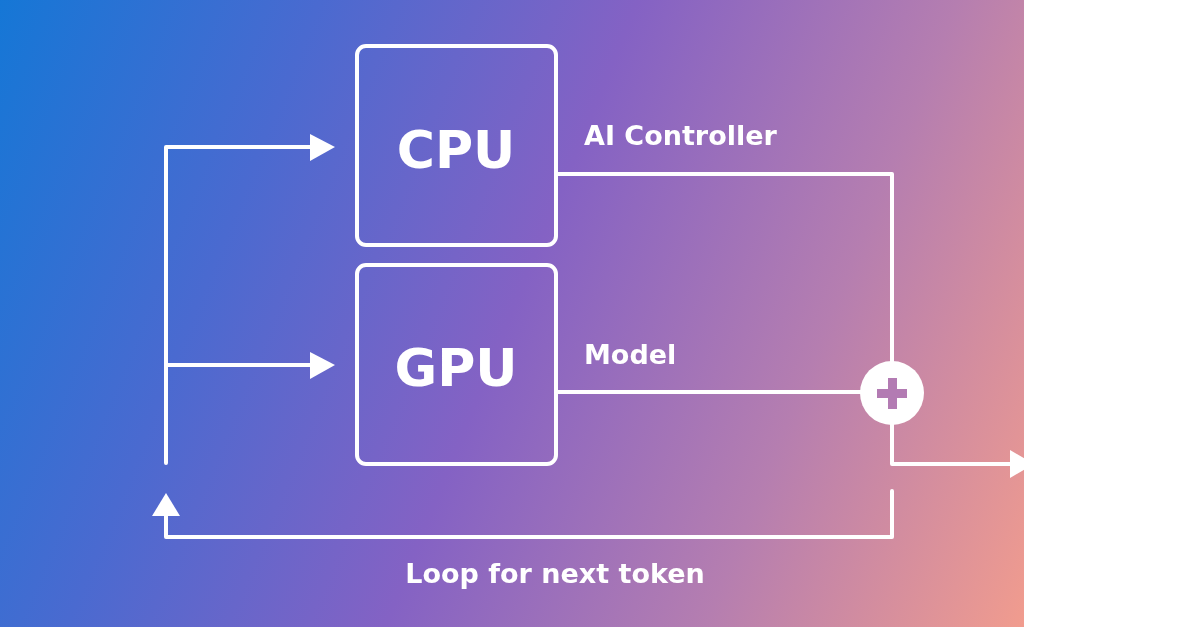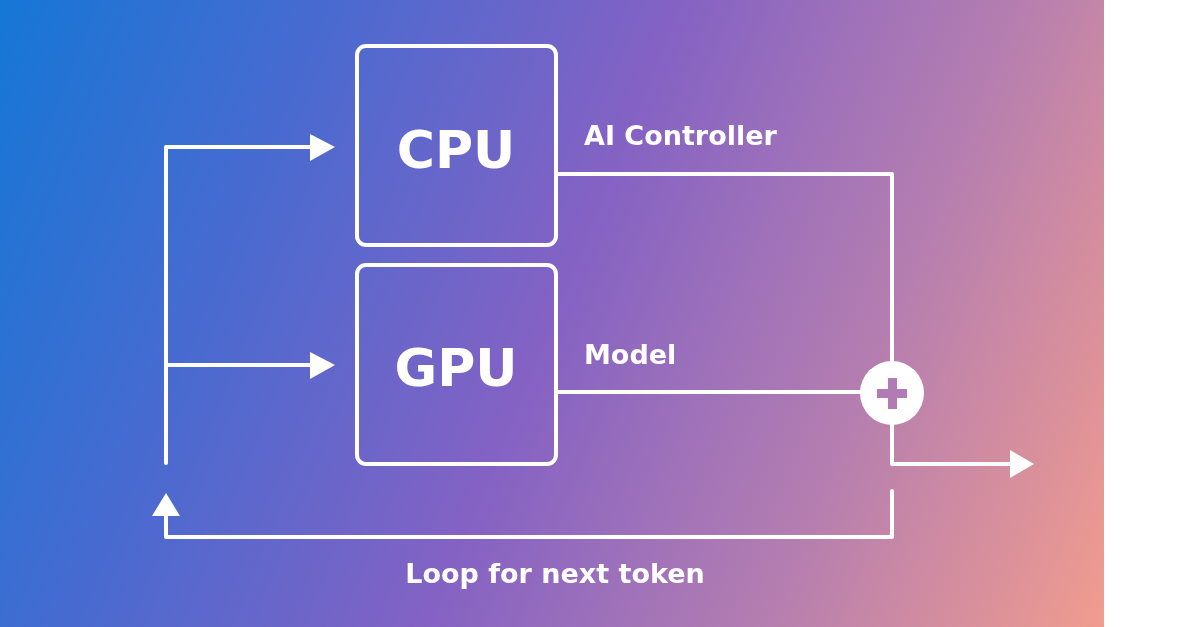--- a/index.html
+++ b/index.html
@@ -1,18 +1,18 @@
 <!DOCTYPE html>
 <html><head>
 <meta charset="utf-8">
 <style>
   html, body { margin: 0; padding: 0; }
   body { width: 1200px; height: 627px; overflow: hidden; }
   .canvas {
-    position: relative; width: 1104px; height: 627px;
+    position: relative; width: 1024px; height: 627px;
     background: linear-gradient(112deg, #1577d6 0%, #4a6ad0 25%, #8462c4 50%, #b57eb0 75%, #f19c8e 100%);
     font-family: "DejaVu Sans", sans-serif;
     text-align: center;
   }
   svg { position: absolute; left: 0; top: 0; }
   .lbl { fill: #ffffff; font-family: "DejaVu Sans", sans-serif; font-weight: bold; }
   .box-title { font-size: 52px; }
   .side-label { font-size: 27px; }
   .loop-label { font-size: 27px; }
 </style>

